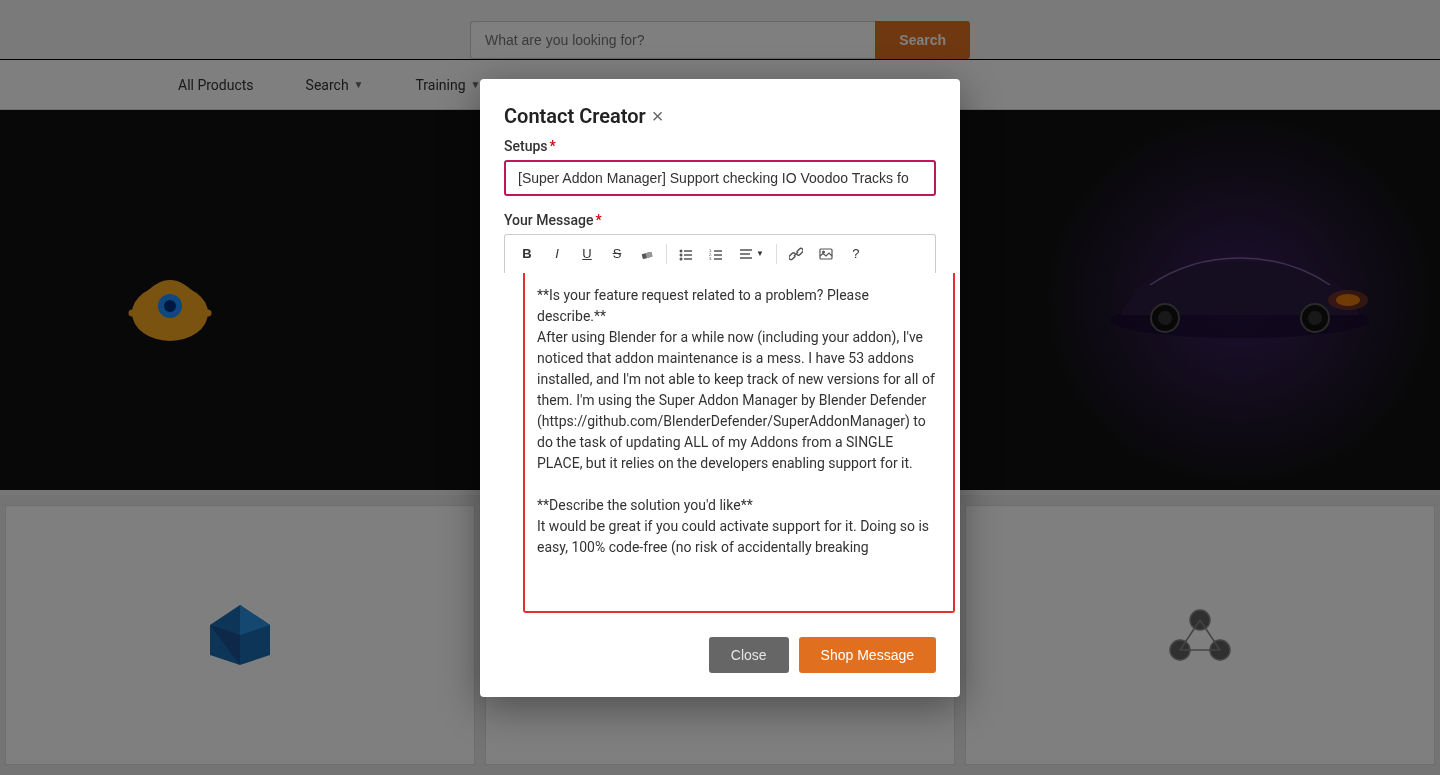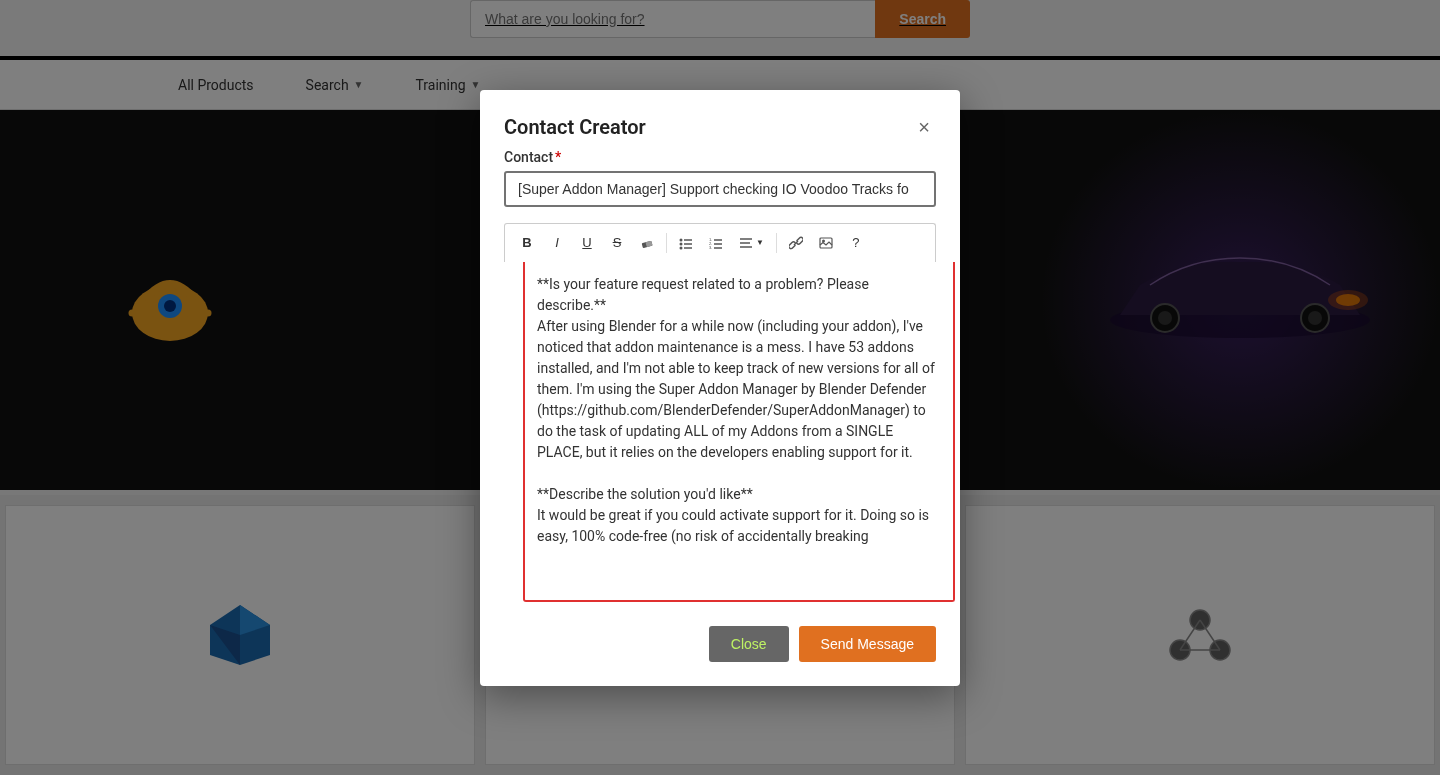--- a/index.html
+++ b/index.html
@@ -19,25 +19,24 @@
       background: #f0f0f0;
     }
 
     
     .top-bar {
       position: absolute;
       top: 0; left: 0; right: 0;
       height: 60px;
       background: #f5f5f5;
       display: flex;
-      align-items: flex-start;
+      align-items: flex-end;
       justify-content: center;
       gap: 8px;
-      border-bottom: 4px solid #000000;
-      text-decoration: underline;
+      border-bottom: 1px solid #000000;
     }
 
     .search-input-wrap {
       display: flex;
       align-items: center;
       width: 500px;
     }
 
     .search-input {
       width: 420px;
@@ -168,21 +167,20 @@
       border-radius: 4px;
       width: 480px;
       padding: 24px;
       position: relative;
       box-shadow: 0 10px 40px rgba(0,0,0,0.4);
     }
 
     .modal-header {
       display: flex;
       align-items: center;
-      justify-content: space-between;
       margin-bottom: 8px;
     }
 
     .modal-title {
       font-size: 20px;
       font-weight: 600;
       color: #222;
     }
 
     .modal-close {
@@ -204,21 +202,21 @@
     }
 
     .field-label .required {
       color: #cc0000;
       margin-left: 2px;
     }
 
     .subject-input {
       width: 100%;
       padding: 8px 12px;
-      border: 2px solid #737373;
+      border: 2px solid #be185d;
       border-radius: 3px;
       font-size: 14px;
       color: #333;
       outline: none;
       margin-bottom: 16px;
     }
 
     
     .message-section {
       margin-bottom: 20px;
@@ -284,21 +282,21 @@
     
     .modal-footer {
       display: flex;
       justify-content: flex-end;
       gap: 10px;
       margin-top: 20px;
     }
 
     .btn-close {
       background: #666;
-      color: #bef264;
+      color: #e5e5e5;
       border: none;
       padding: 10px 22px;
       font-size: 14px;
       cursor: pointer;
       border-radius: 3px;
     }
 
     .btn-send {
       background: #e07020;
       color: white;
@@ -405,26 +403,29 @@
   <div class="modal">
 
     
     <div class="modal-header">
       <span class="modal-title">Contact Creator</span>
       <button class="modal-close">×</button>
     </div>
 
     
     <div class="field-label">
-      <span>Contact</span><span class="required">*</span>
+      <span>Setups</span><span class="required">*</span>
     </div>
     <input class="subject-input" type="text" value="[Super Addon Manager] Support checking IO Voodoo Tracks fo" style="">
 
     
     <div class="message-section">
+      <div class="field-label">
+        <span>Your Message</span><span class="required">*</span>
+      </div>
 
       
       <div class="editor-toolbar">
         <button class="toolbar-btn" style="font-weight:bold;">B</button>
         <button class="toolbar-btn" style="font-style:italic;">I</button>
         <button class="toolbar-btn" style="text-decoration:underline;">U</button>
         <button class="toolbar-btn" style="text-decoration:line-through;">S</button>
         <button class="toolbar-btn">
 
           <svg width="14" height="14" viewBox="0 0 14 14">
@@ -483,17 +484,17 @@
       <textarea class="message-textarea" style="">**Is your feature request related to a problem? Please describe.**
 After using Blender for a while now (including your addon), I've noticed that addon maintenance is a mess. I have 53 addons installed, and I'm not able to keep track of new versions for all of them. I'm using the Super Addon Manager by Blender Defender (https://github.com/BlenderDefender/SuperAddonManager) to do the task of updating ALL of my Addons from a SINGLE PLACE, but it relies on the developers enabling support for it.
 
 **Describe the solution you'd like**
 It would be great if you could activate support for it. Doing so is easy, 100% code-free (no risk of accidentally breaking</textarea>
     </div>
 
     
     <div class="modal-footer">
       <button class="btn-close">Close</button>
-      <button class="btn-send">Send Message</button>
+      <button class="btn-send">Shop Message</button>
     </div>
 
   </div>
 </div>
 
 </body></html>

